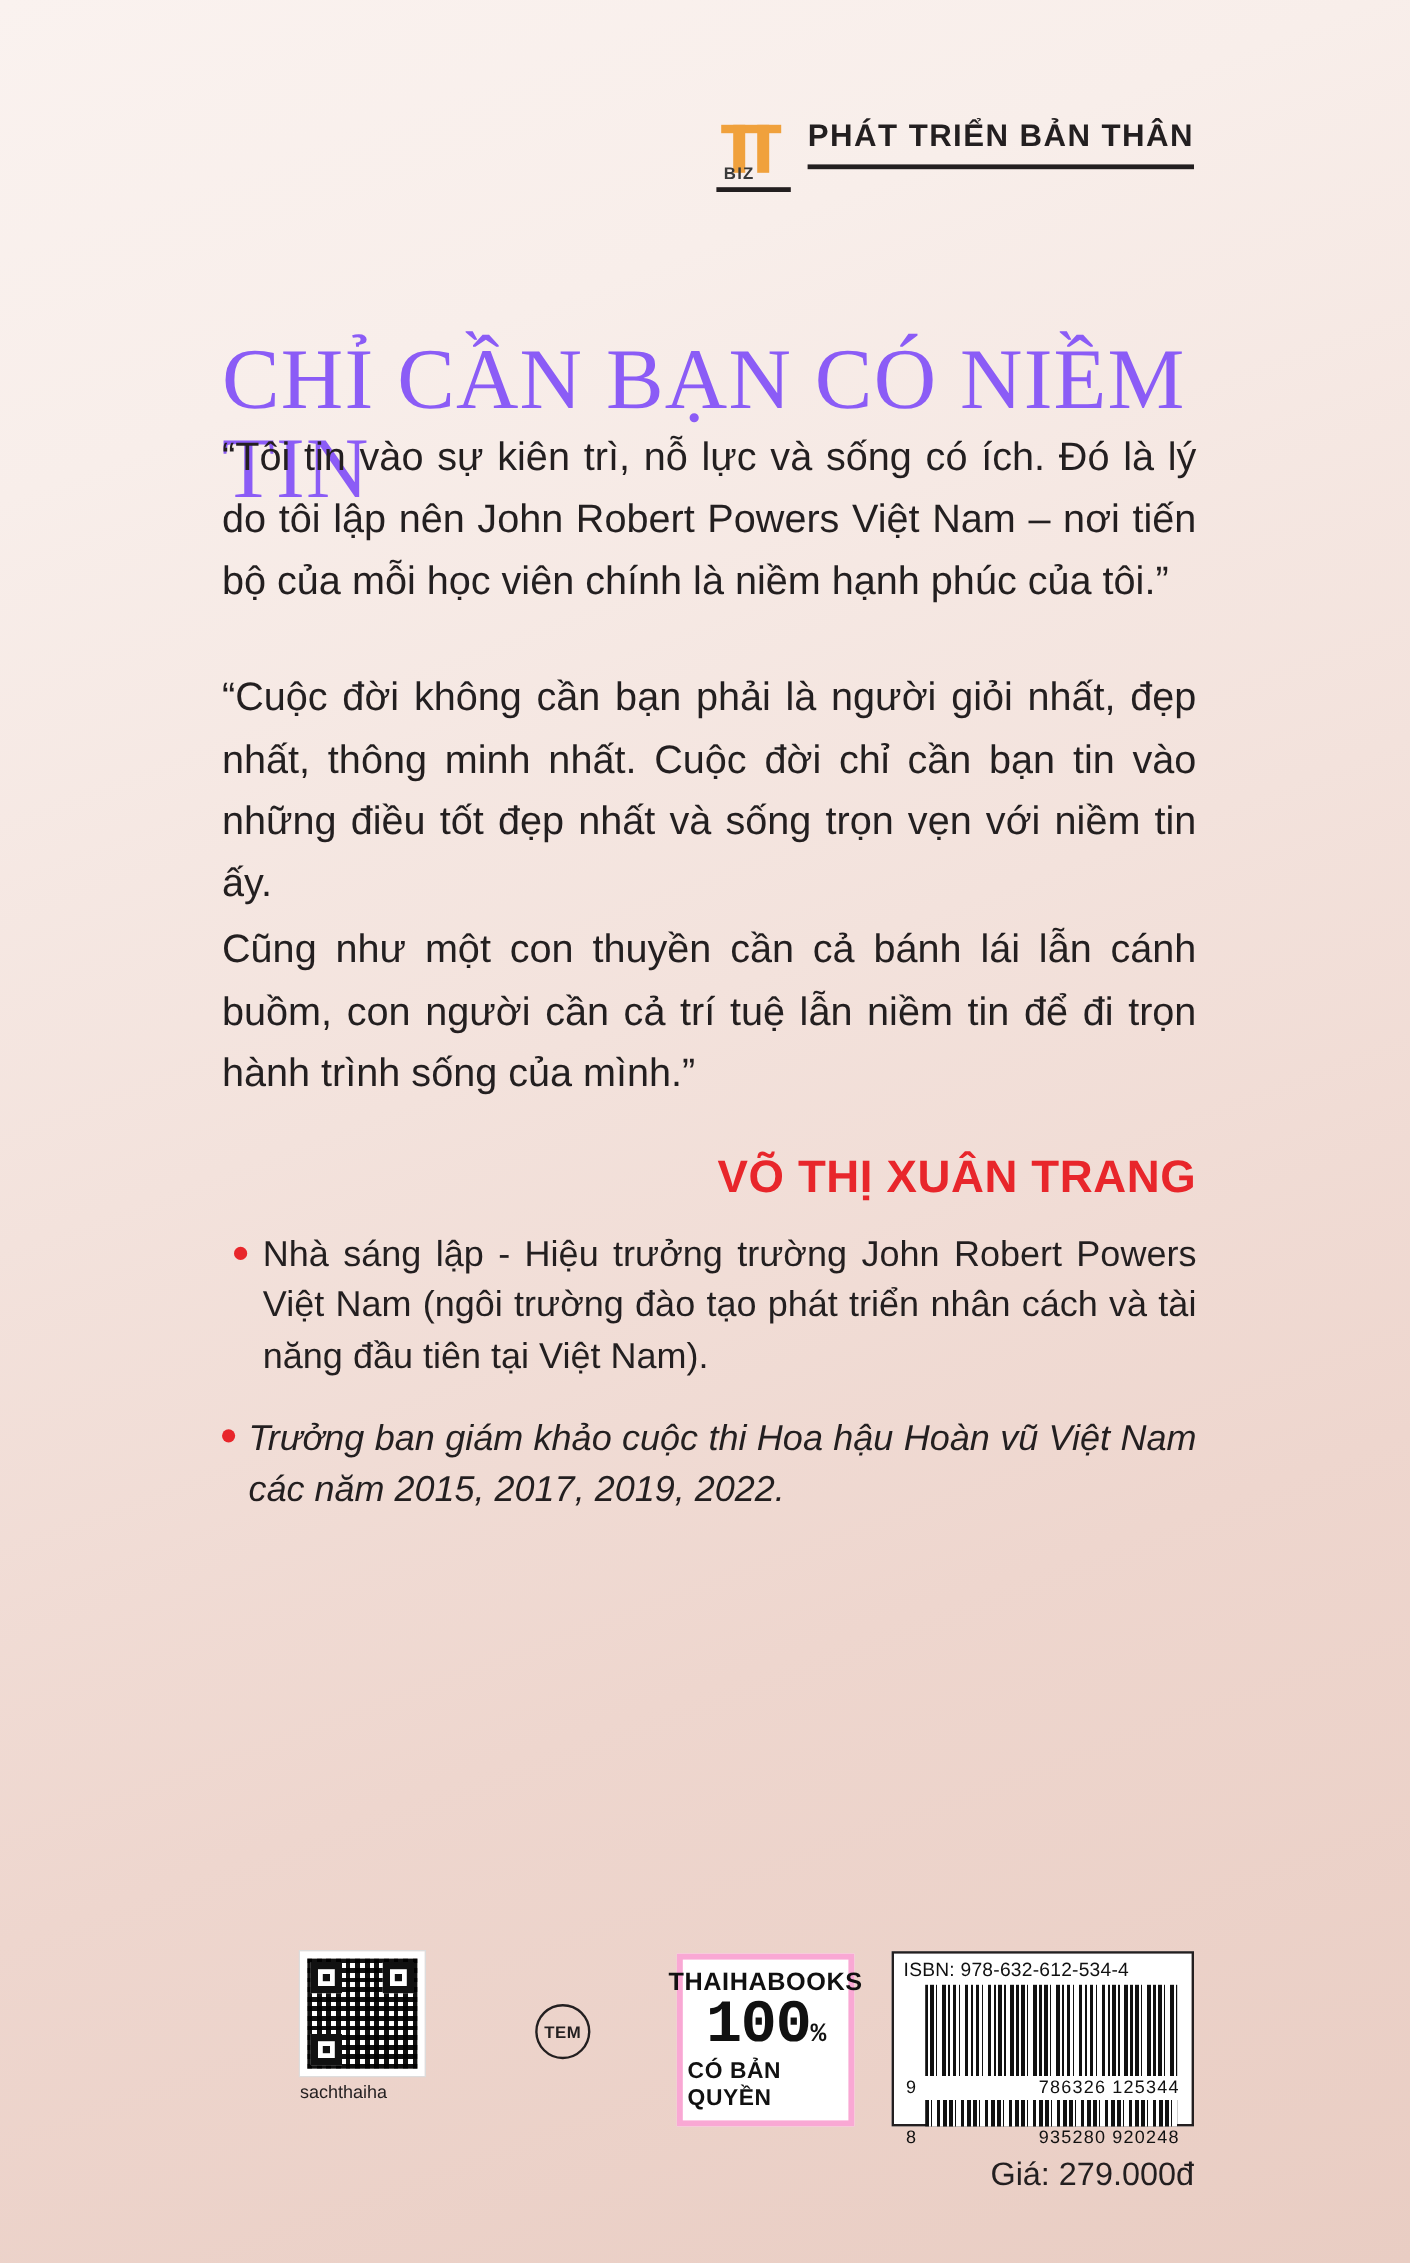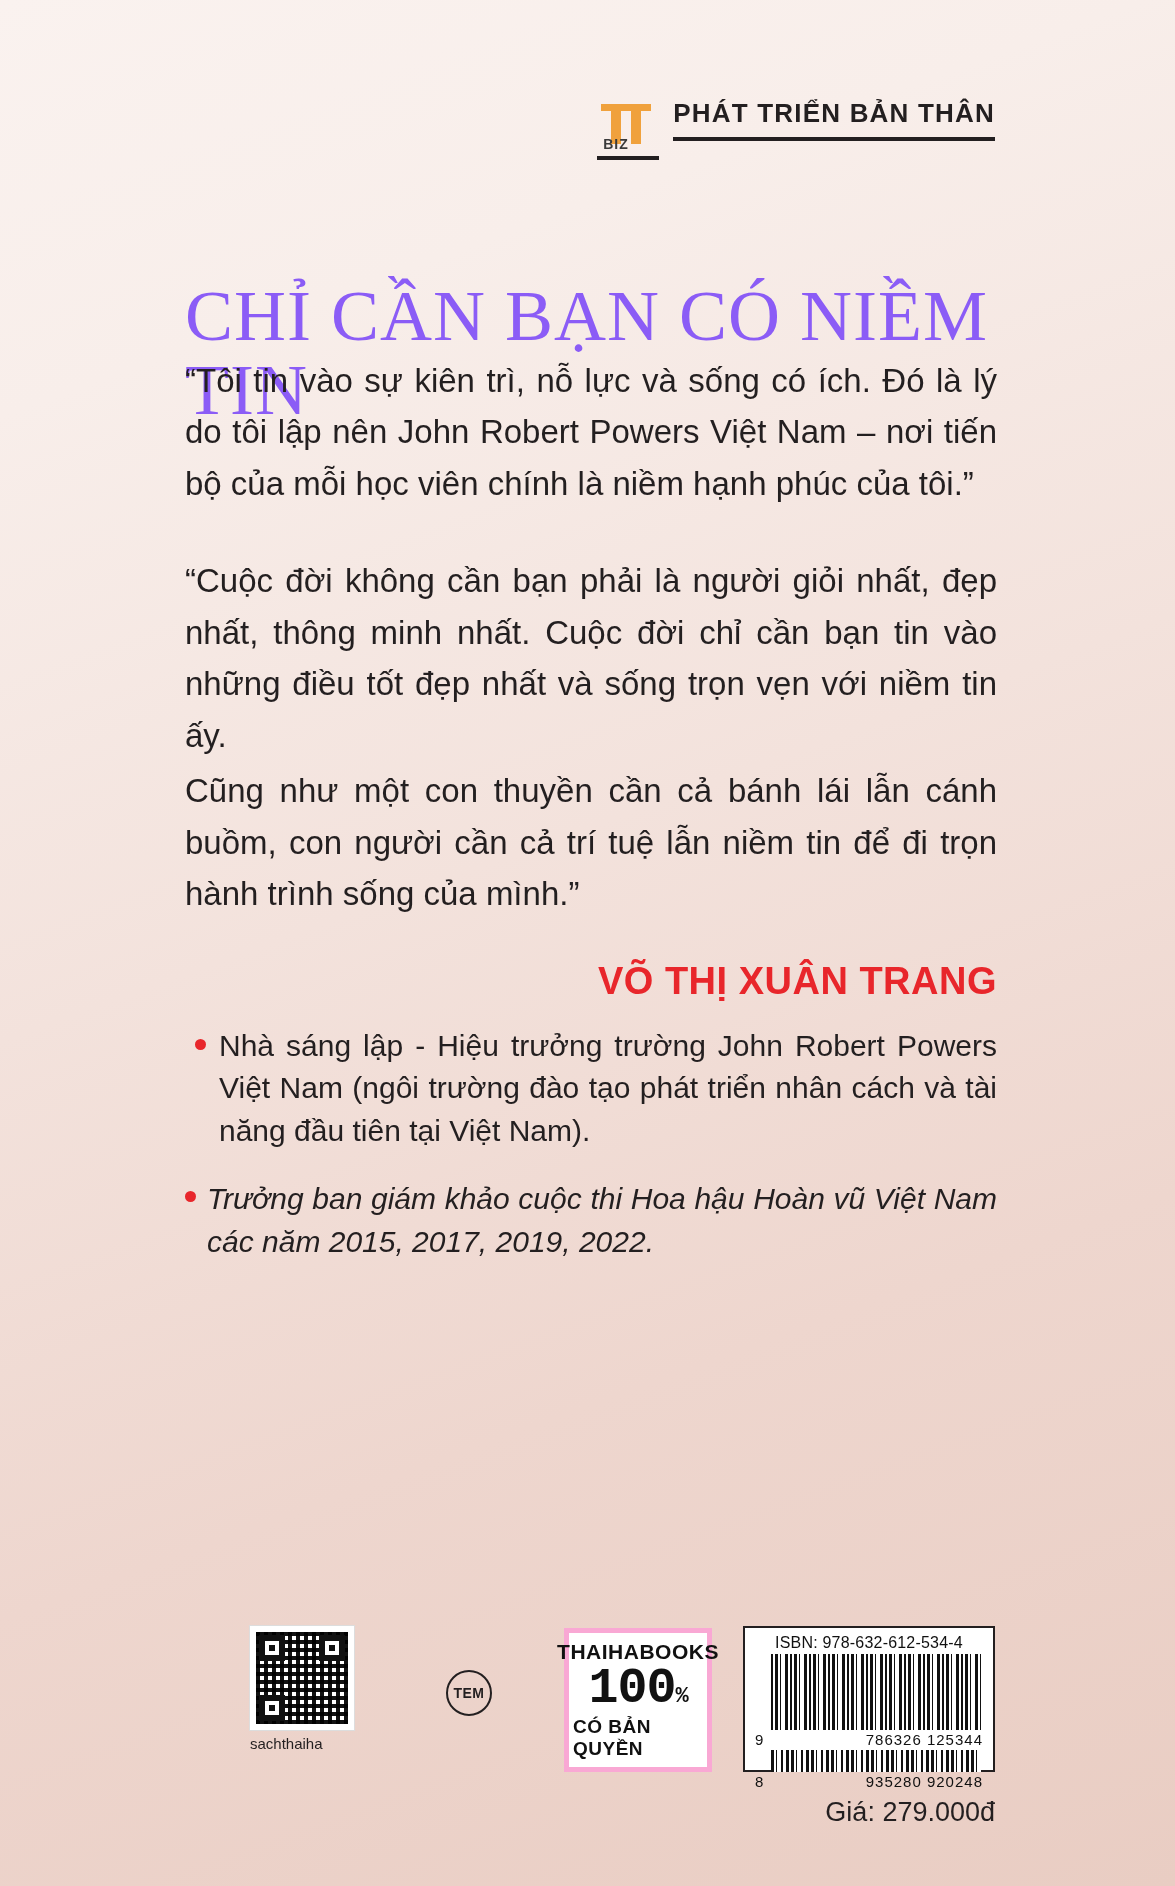--- a/index.html
+++ b/index.html
@@ -260,21 +260,21 @@
     top: 0;
     width: 252px;
     height: 146px;
     border: 2px solid #231f20;
     background: #fff;
     padding: 6px 8px 4px 8px;
   }
   .isbn-text {
     font-size: 16px;
     color: #111;
-    text-align: center;
+    text-align: left;
     letter-spacing: 0.2px;
     margin-bottom: 2px;
   }
   .bars {
     height: 76px;
     margin: 2px 4px 0 18px;
     background:
       repeating-linear-gradient(90deg,
         #111 0 2px, #fff 2px 4px, #111 4px 7px, #fff 7px 9px,
         #111 9px 10px, #fff 10px 14px, #111 14px 17px, #fff 17px 19px);

